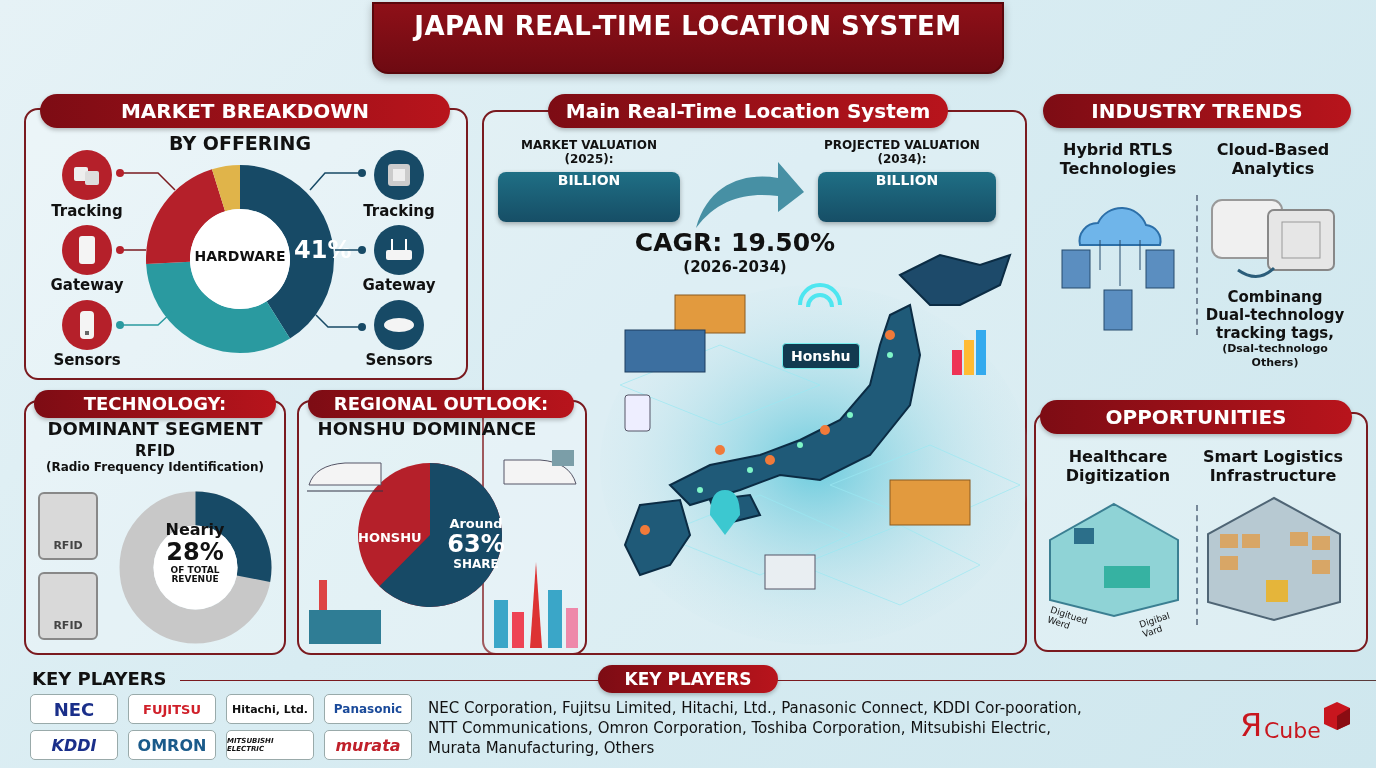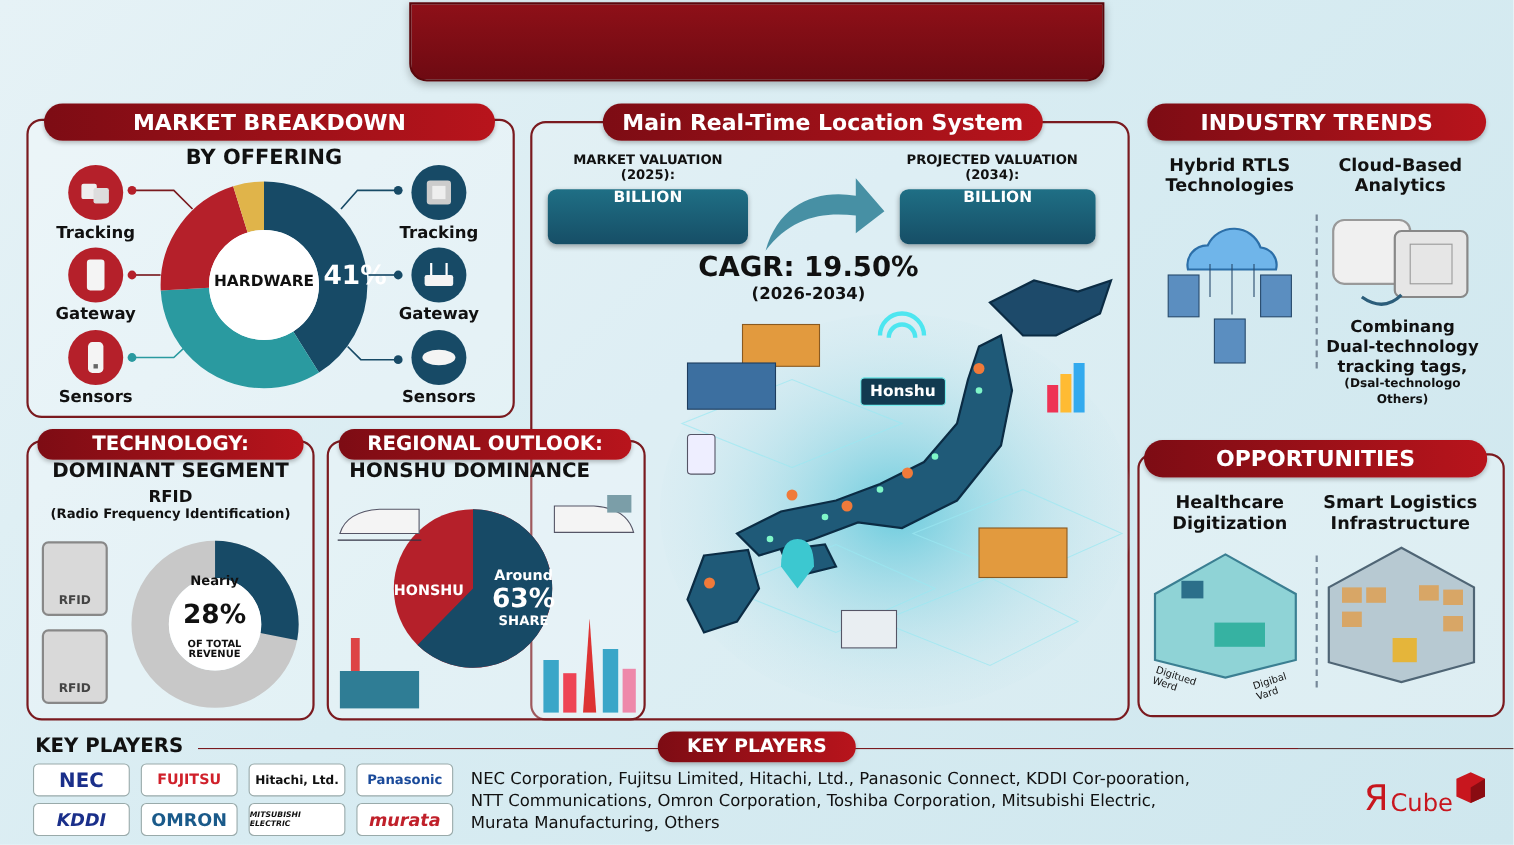--- a/index.html
+++ b/index.html
@@ -25,20 +25,21 @@
   .blue-c{background:#174a66;}
   .lbl{font-size:15px;font-weight:bold;text-align:center;width:100px;}
   .valbox{background:linear-gradient(180deg,#1f6f85,#164e66);color:#fff;border-radius:8px;text-align:center;box-shadow:0 2px 5px rgba(0,0,0,.3);}
   .logo{background:#fff;border:1px solid #9aa;border-radius:5px;width:88px;height:30px;display:flex;align-items:center;justify-content:center;font-weight:bold;}
   .dash-v{border-left:2px dashed #789;}
 </style>
 </head>
 <body>
 
 <div class="abs title-box">
+  <div class="l1">JAPAN REAL-TIME LOCATION SYSTEM</div>
 </div>
 
 <div class="abs panel" style="left:24px;top:108px;width:444px;height:272px;"></div>
 <div class="abs pill" style="left:40px;top:94px;width:410px;height:34px;line-height:34px;font-size:20px;">MARKET BREAKDOWN</div>
 <div class="abs bold center" style="left:140px;top:132px;width:200px;font-size:19px;">BY OFFERING</div>
 
 <div class="abs" style="left:145px;top:164px;width:190px;height:190px;">
   <svg width="190" height="190" viewBox="0 0 190 190">
     <circle cx="95" cy="95" r="72" fill="none" stroke="#174a66" stroke-width="44" stroke-dasharray="185.5 452.4" transform="rotate(-90 95 95)"></circle>
     <circle cx="95" cy="95" r="72" fill="none" stroke="#2a9aa0" stroke-width="44" stroke-dasharray="149.3 452.4" stroke-dashoffset="-185.5" transform="rotate(-90 95 95)"></circle>
@@ -266,22 +267,22 @@
 </div>
 
 <div class="abs" style="left:118px;top:490px;width:155px;height:155px;">
   <svg width="155" height="155" viewBox="0 0 155 155">
     <circle cx="77.5" cy="77.5" r="59" fill="none" stroke="#c8c8c8" stroke-width="34"></circle>
     <circle cx="77.5" cy="77.5" r="59" fill="none" stroke="#174a66" stroke-width="34" stroke-dasharray="103.8 370.7" transform="rotate(-90 77.5 77.5)"></circle>
     <circle cx="77.5" cy="77.5" r="42" fill="#fff"></circle>
   </svg>
 </div>
 <div class="abs bold center" style="left:155px;top:522px;width:80px;line-height:1;">
-  <div style="font-size:12px;">Neariy</div>
-  <div style="font-size:24px;margin:12px 0;">28%</div>
+  <div style="font-size:16px;">Neariy</div>
+  <div style="font-size:24px;margin:2px 0;">28%</div>
   <div style="font-size:9px;">OF TOTAL</div>
   <div style="font-size:9px;">REVENUE</div>
 </div>
 
 <div class="abs panel" style="left:297px;top:400px;width:290px;height:255px;"></div>
 <div class="abs pill" style="left:308px;top:390px;width:266px;height:28px;line-height:28px;font-size:18px;">REGIONAL OUTLOOK:</div>
 <div class="abs bold center" style="left:297px;top:418px;width:260px;font-size:18px;">HONSHU DOMINANCE</div>
 <div class="abs" style="left:355px;top:460px;width:150px;height:150px;">
   <svg width="150" height="150" viewBox="0 0 150 150">
     <circle cx="75" cy="75" r="72" fill="#b5202a"></circle>

